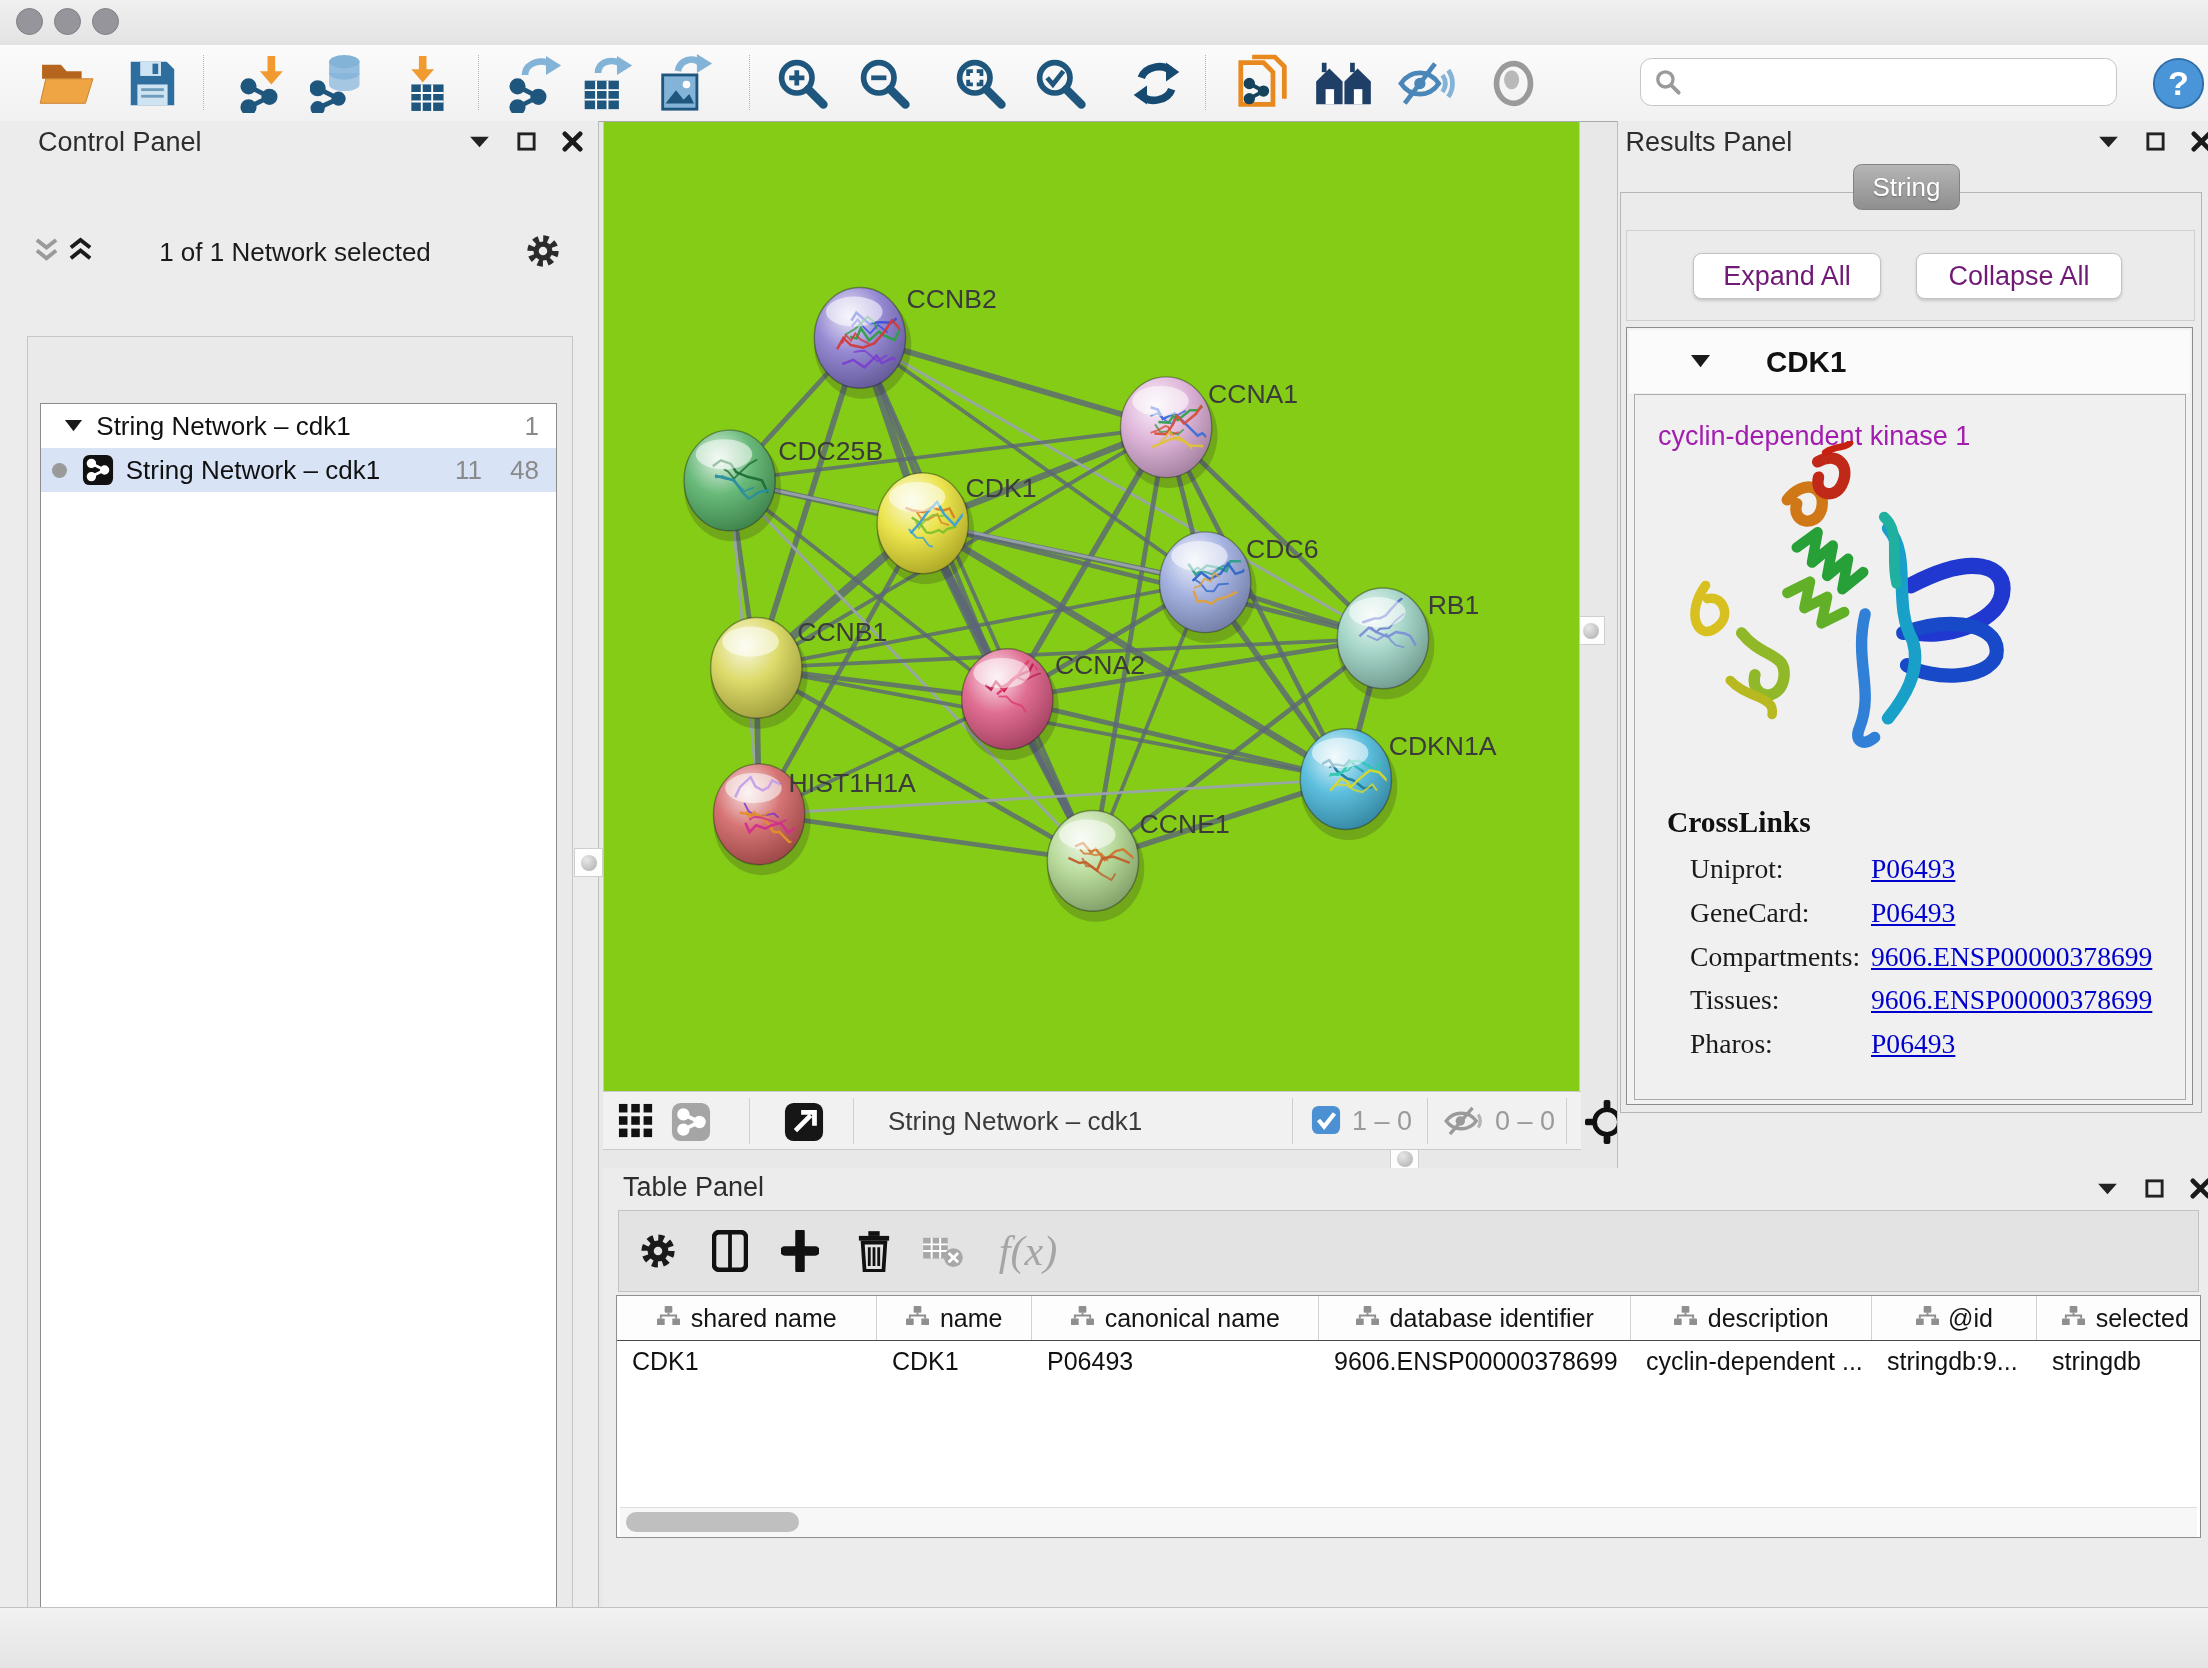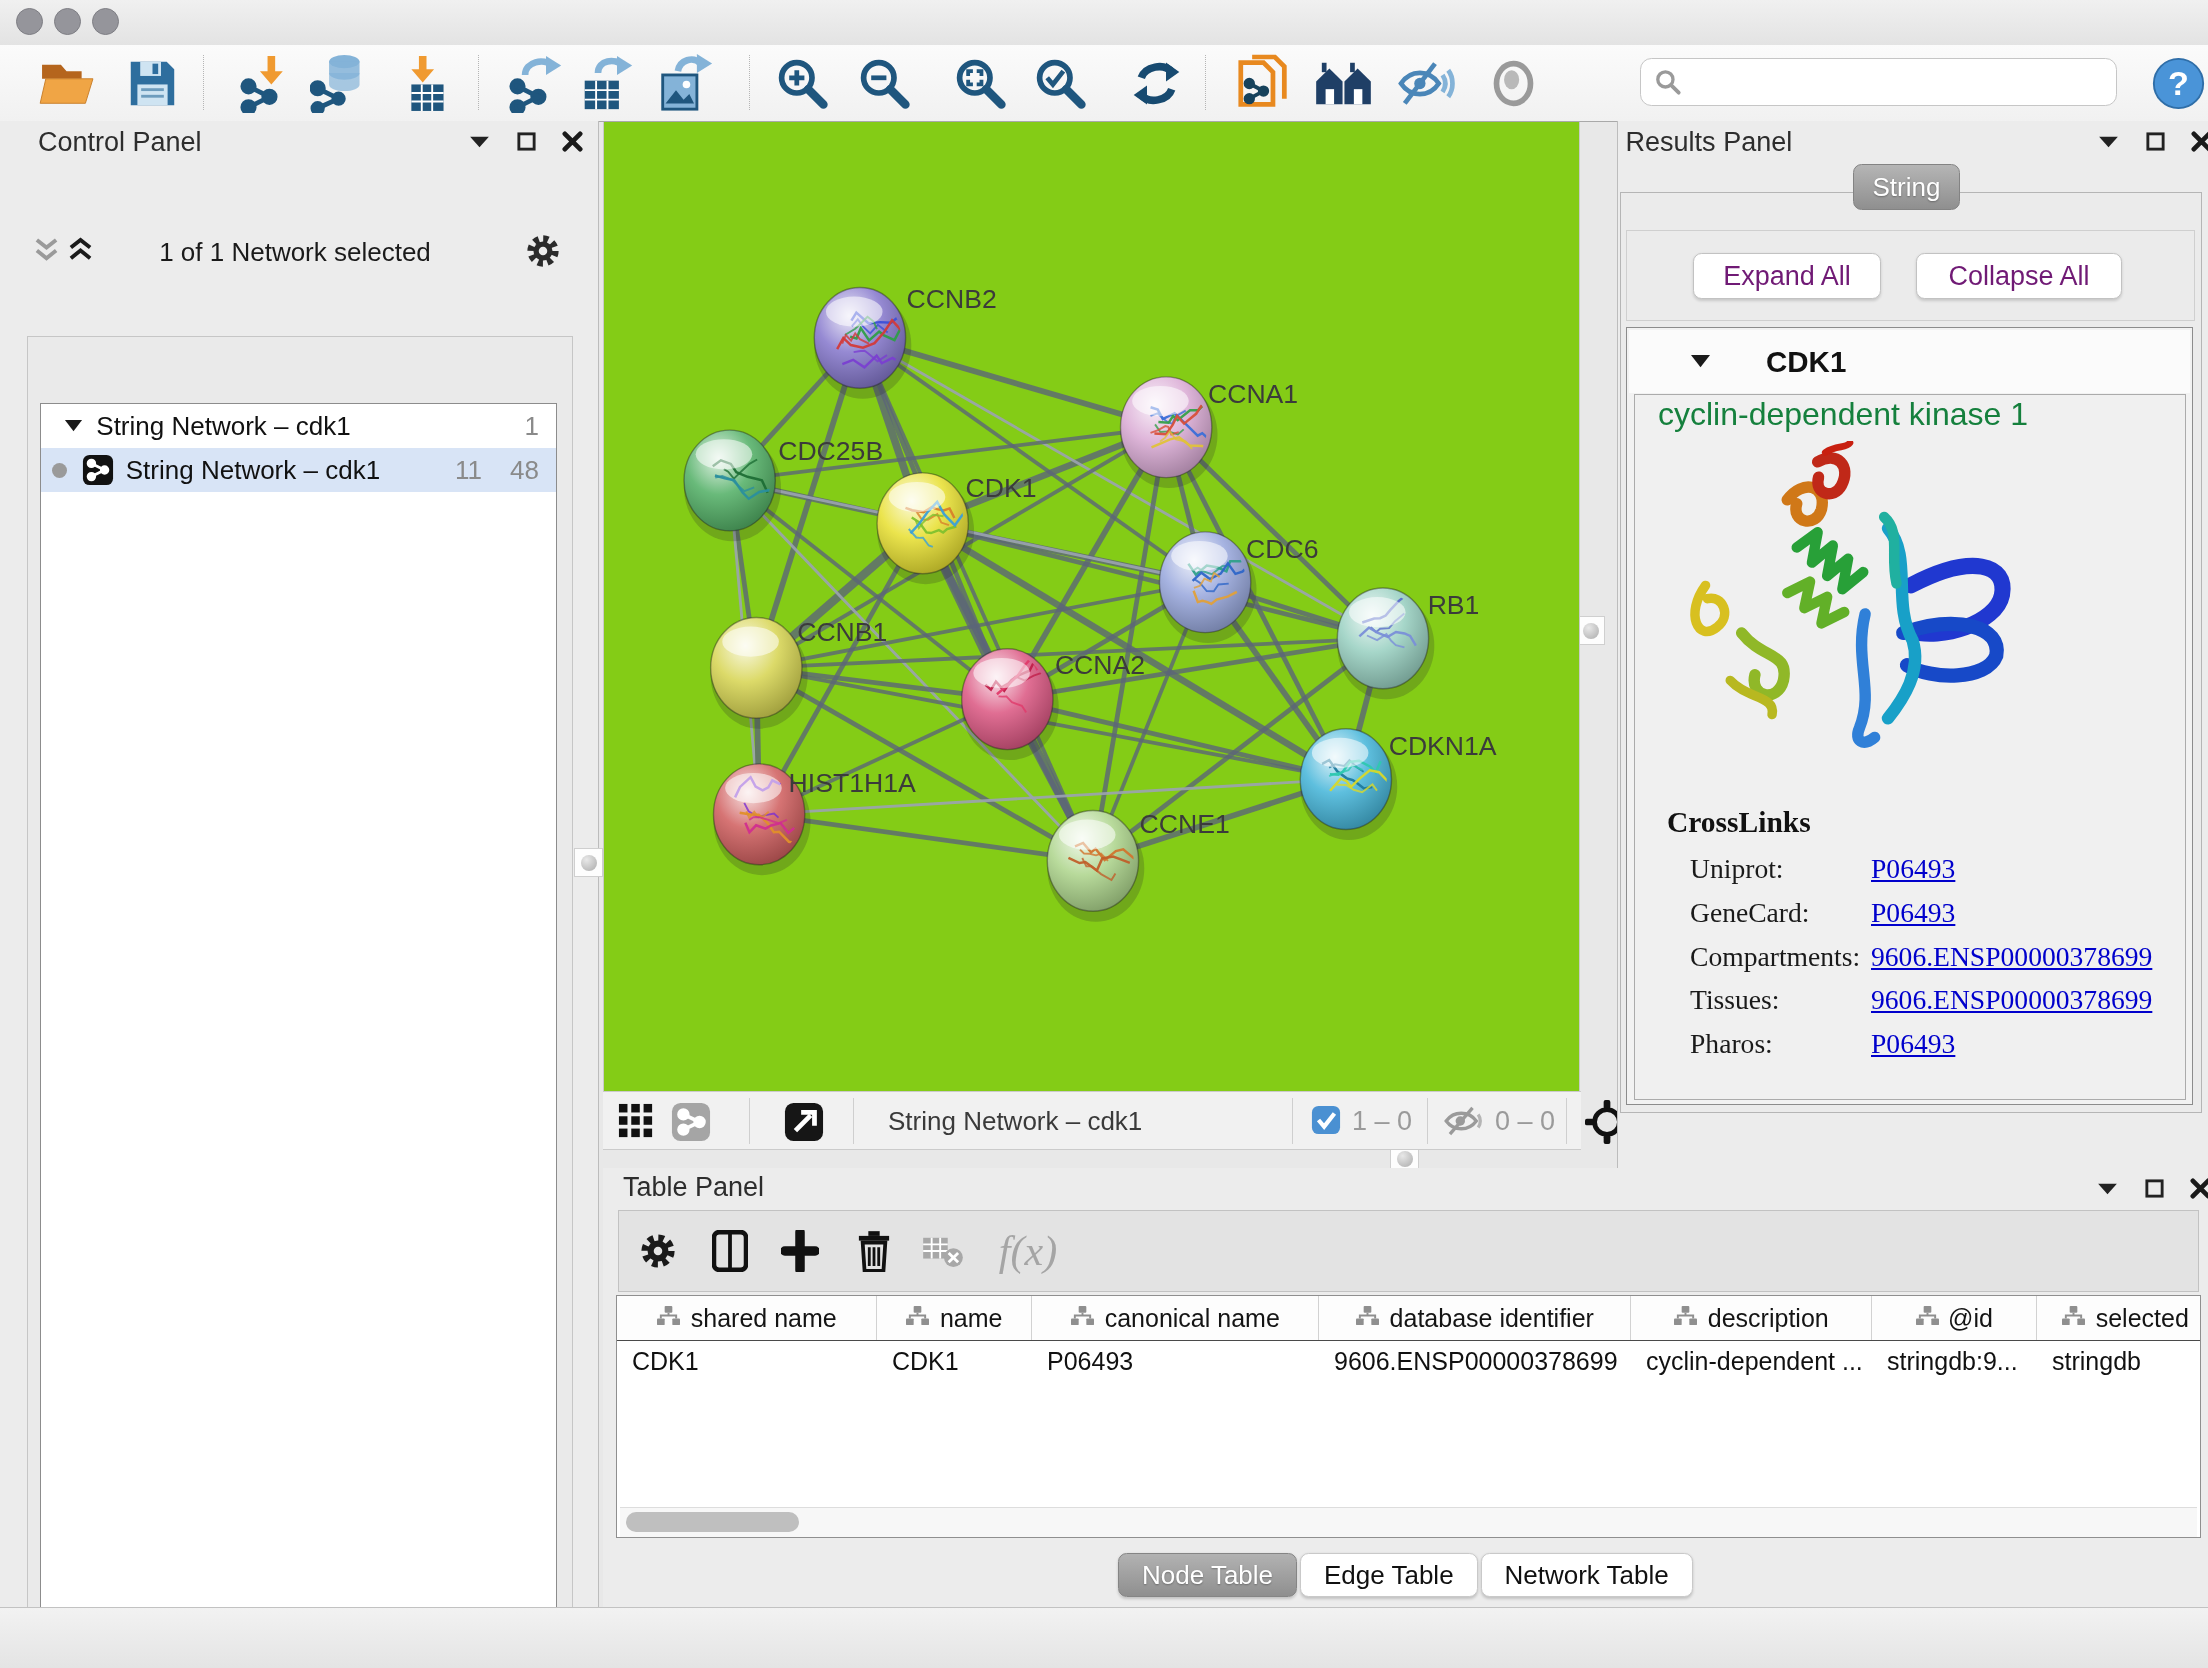--- a/index.html
+++ b/index.html
@@ -692,21 +692,21 @@
   <div class="rp-btn abs" style="left:1693px;width:186px">Expand All</div>
   <div class="rp-btn abs" style="left:1916px;width:204px">Collapse All</div>
   <div id="rp-box2" class="abs"></div>
   <div id="cdk1-row" class="abs">
     <svg width="21" height="14.3" viewBox="0 0 22 15" style="margin-left:61px">
         <path d="M1 1 L21 1 L11 14 z" fill="#1a1a1a"></path>
       </svg>
     <span style="margin-left:55px;font-size:29.5px;font-weight:bold;color:#111">CDK1</span>
   </div>
   <div id="rp-desc-box" class="abs">
-    <div style="position:absolute;left:23px;top:1px;font-size:32px;color:#15803d">cyclin-dependent kinase 1</div>
+    <div style="position:absolute;left:23px;top:26px;font-size:27px;color:#a21caf">cyclin-dependent kinase 1</div>
     <svg style="position:absolute;left:38px;top:46px" width="352" height="323" viewBox="0 0 370 340">
       <g fill="none" stroke-linecap="round">
         <path d="M250 152 C315 118 352 130 346 162 C340 192 282 210 250 200" stroke="#2038d0" stroke-width="17"></path>
         <path d="M242 202 C300 182 346 196 340 226 C330 252 272 252 246 236" stroke="#1749c8" stroke-width="15"></path>
         <path d="M226 92 C252 122 230 170 252 210 C262 242 242 272 226 292" stroke="#18a0c8" stroke-width="13"></path>
         <path d="M202 182 C190 232 212 262 196 302 C190 316 200 322 212 312" stroke="#3080d8" stroke-width="12"></path>
         <path d="M235 150 C228 120 240 96 222 80" stroke="#20b0a0" stroke-width="11"></path>
         <path d="M130 112 L152 96 L146 128 L168 110 L162 142 L184 124 L178 156 L200 138" stroke="#28a038" stroke-width="11" stroke-linejoin="round"></path>
         <path d="M120 160 L144 148 L138 176 L162 164 L156 192 L180 180" stroke="#62b028" stroke-width="11" stroke-linejoin="round"></path>
         <path d="M72 202 C94 230 122 222 116 252 C110 276 80 270 86 246" stroke="#90b828" stroke-width="12"></path>
@@ -880,25 +880,20 @@
         <div class="td" style="width: 287px;">P06493</div>
         <div class="td" style="width: 312px;">9606.ENSP00000378699</div>
         <div class="td" style="width: 241px;">cyclin-dependent ...</div>
         <div class="td" style="width: 165px;">stringdb:9...</div>
         <div class="td" style="width: 177px;">stringdb</div>
       </div>
   </div>
   <div id="tbl-scroll" class="abs">
     <div id="tbl-thumb" class="abs"></div>
   </div>
-  <div id="tbl-tabs" class="abs seg-tabs" style="left:1118px;top:1553px">
-      <div class="seg-tab active">Node Table</div>
-      <div class="seg-tab">Edge Table</div>
-      <div class="seg-tab">Network Table</div>
-    </div>
 
   <div id="statusbar" class="abs">
     
     
     
   </div>
 
 </div>
 
 

